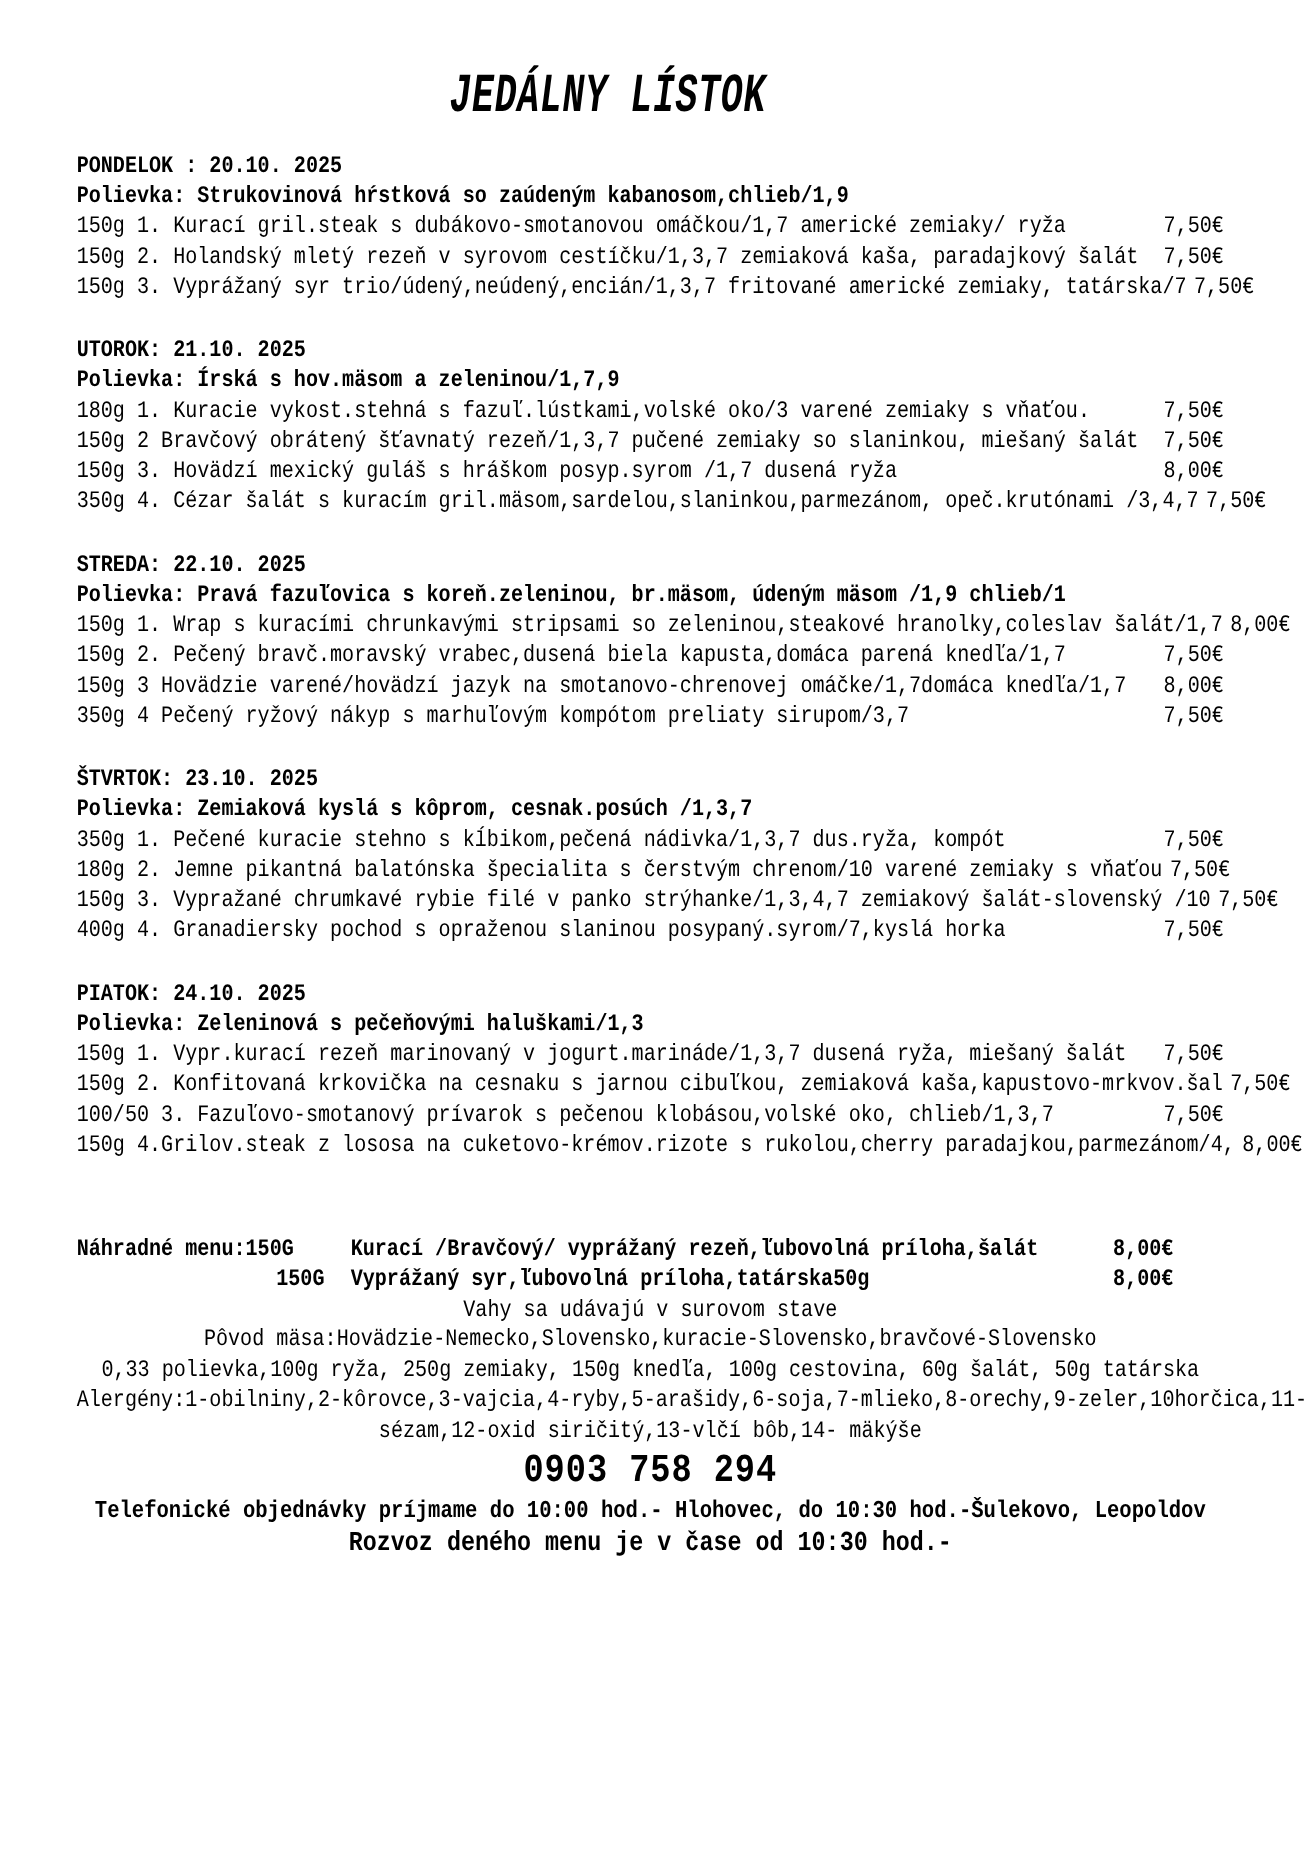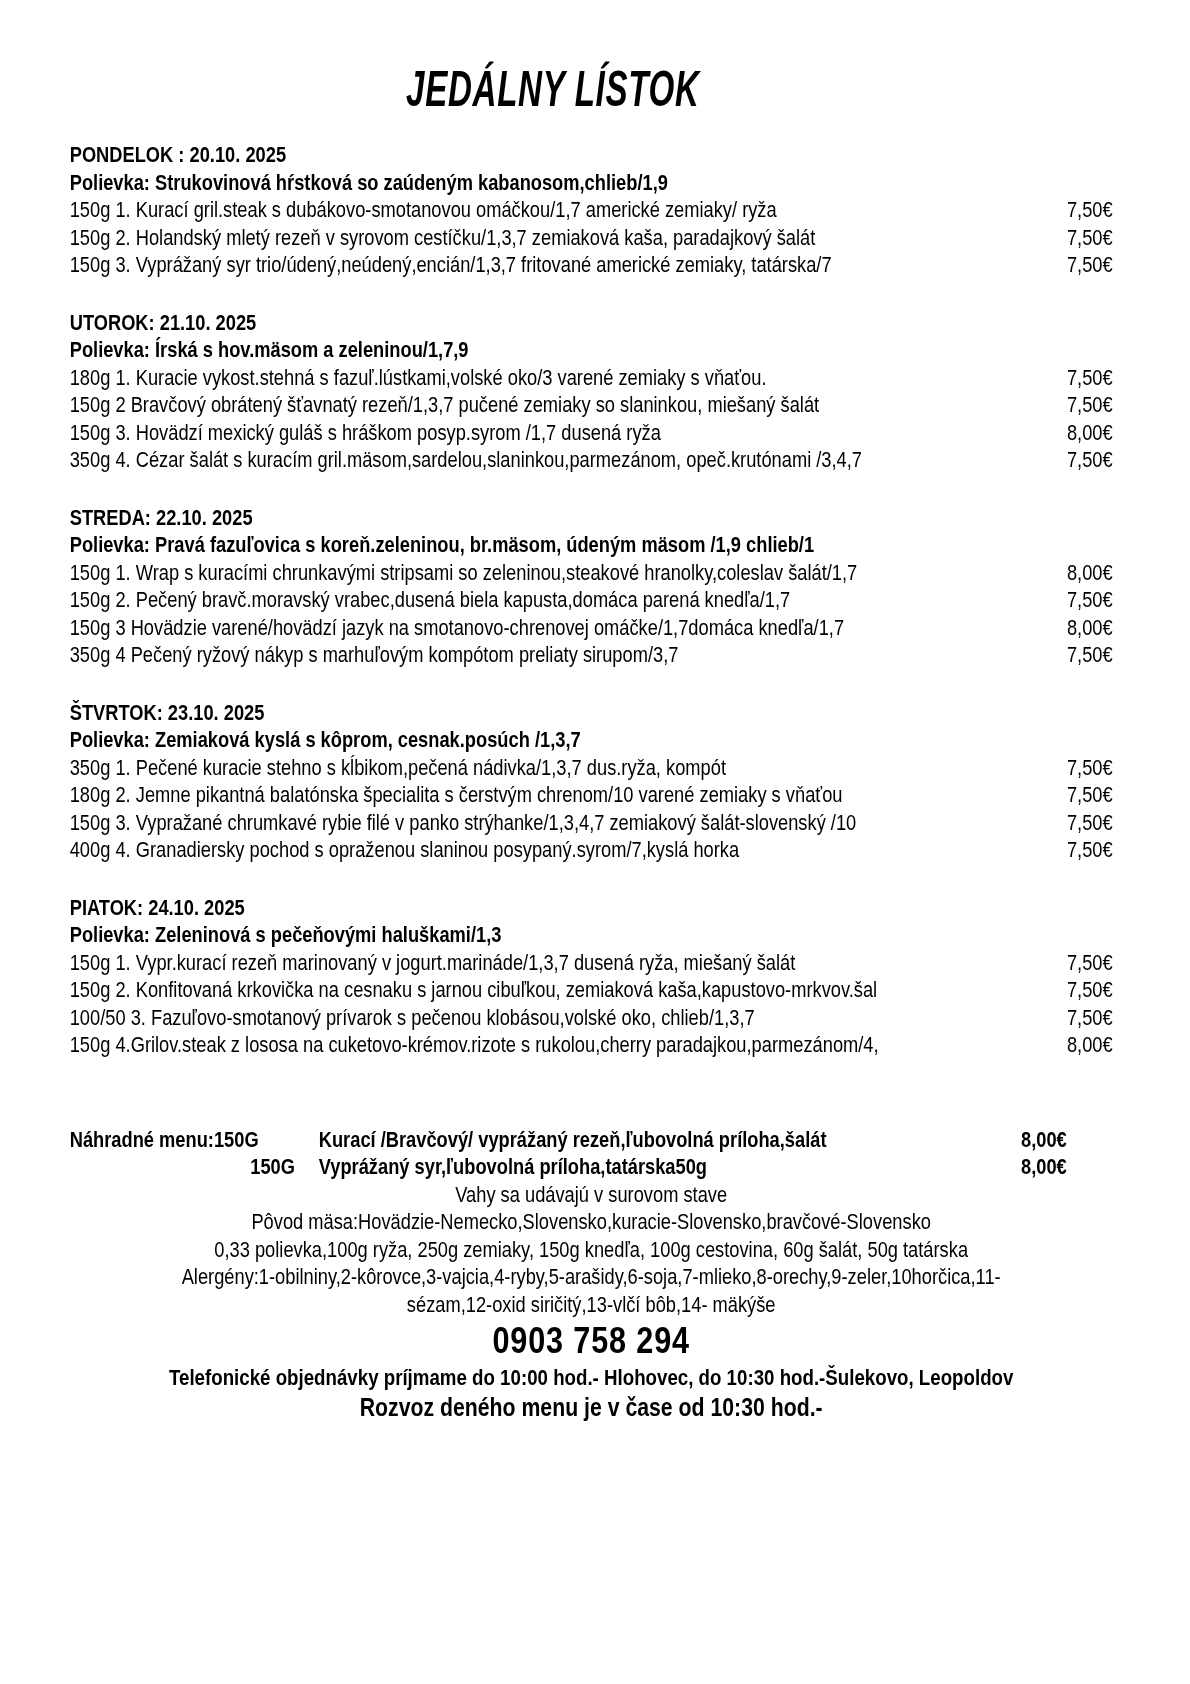--- a/index.html
+++ b/index.html
@@ -1,21 +1,21 @@
 <!DOCTYPE html>
 <html><head>
 <meta charset="utf-8">
 <style>
   html,body{margin:0;padding:0;background:#ffffff;}
   .sheet{
     position:relative;
     width:1190px;height:1684px;
     background:#ffffff;
     overflow:hidden;
-    font-family:Liberation Sans, sans-serif;
+    font-family:Liberation Mono, monospace;
     color:#000;
   }
   
   .scale{
     width:1400px;
     transform:scaleX(0.85);
     transform-origin:0 0;
     box-sizing:border-box;
     padding:0 91px 0 82px;
   }

